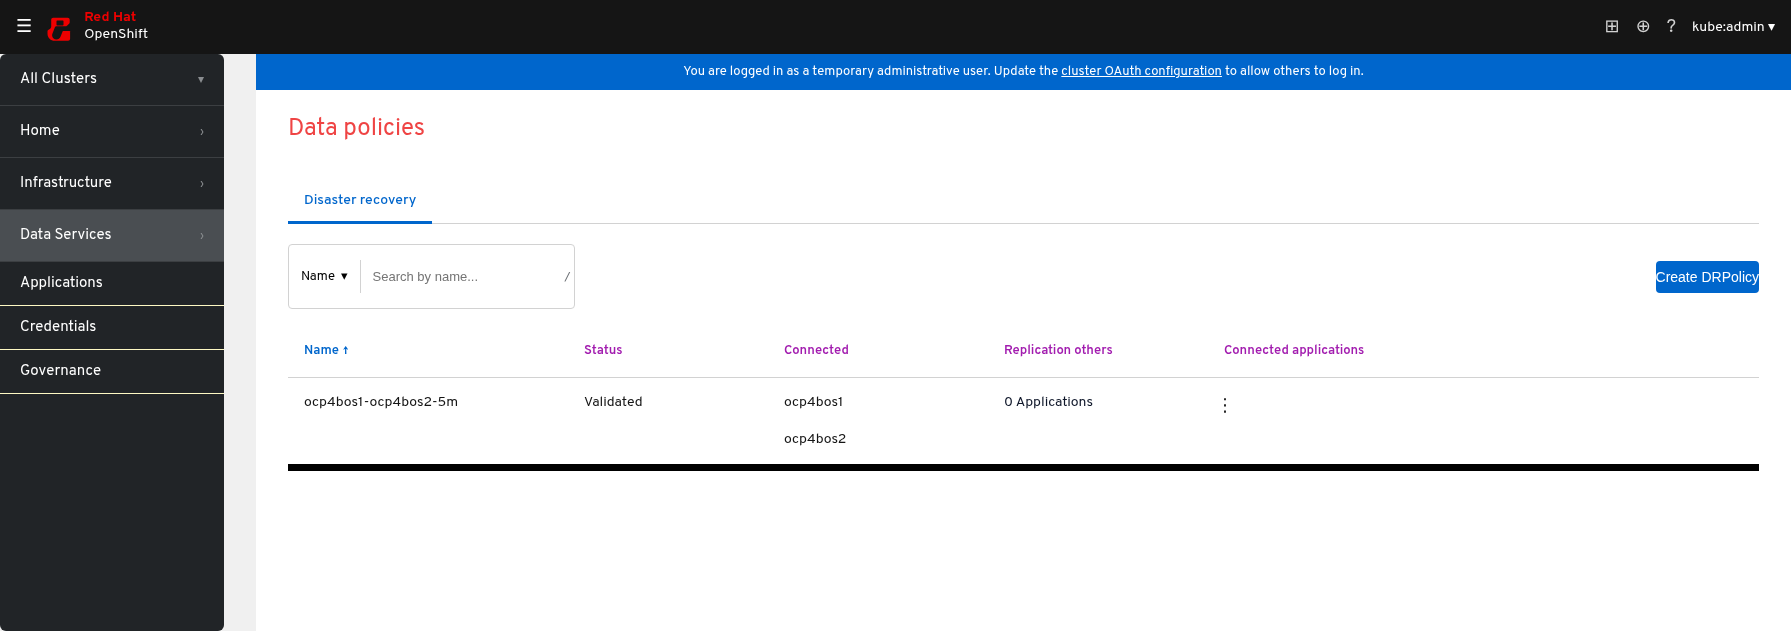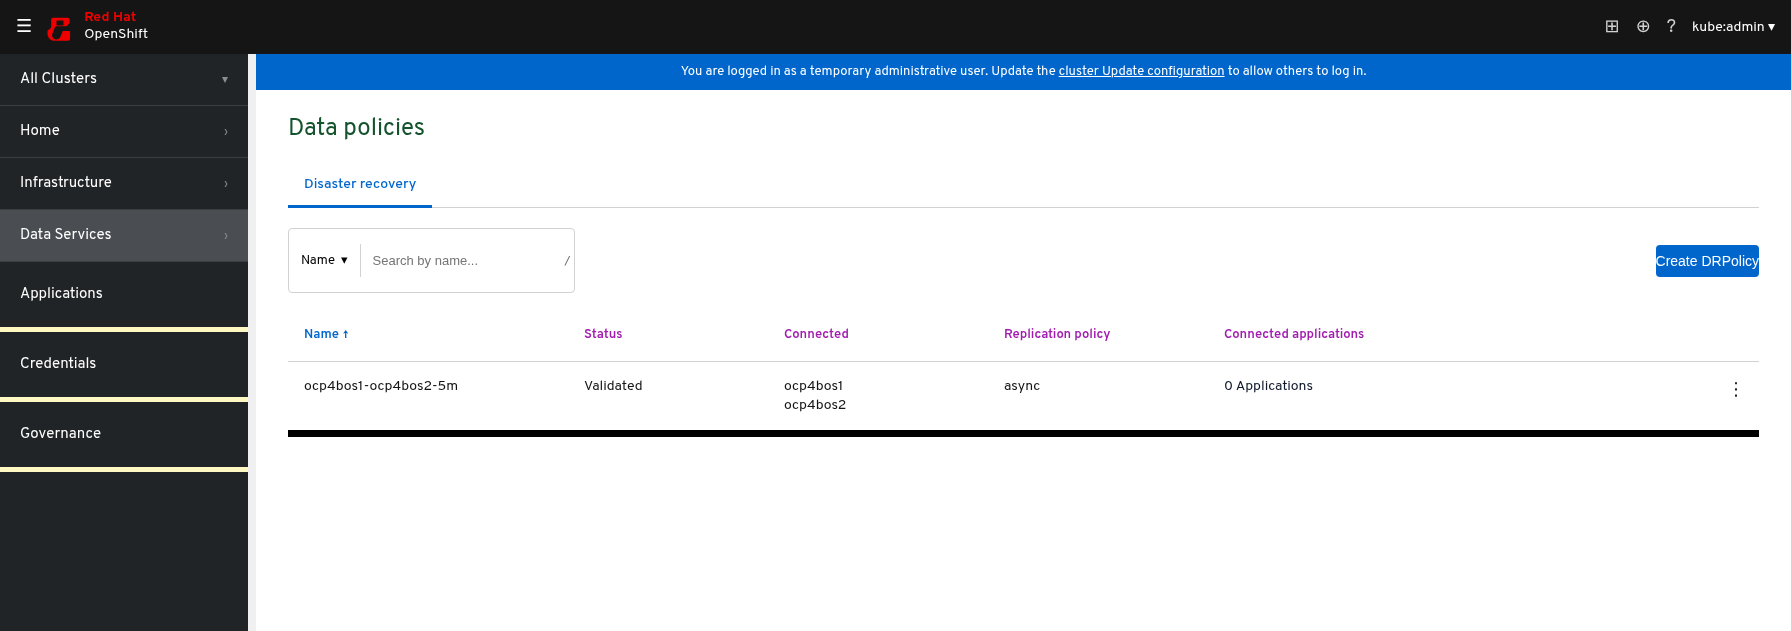--- a/index.html
+++ b/index.html
@@ -25,43 +25,44 @@
     .brand-text .red { color: #EE0000; font-weight: bold; }
     .top-nav-right { display: flex; align-items: center; gap: 16px; color: white; }
     .nav-icon { font-size: 18px; cursor: pointer; color: #d2d2d2; }
     .user-menu { color: white; cursor: pointer; font-size: 14px; }
 
     
     .sidebar {
       position: fixed;
       top: 54px;
       left: 0;
-      width: 248px;
+      width: 224px;
       bottom: 0;
       background: #212427;
       overflow-y: auto;
       z-index: 99;
+      border-radius: 6px;
     }
     .sidebar-item {
       display: flex;
       align-items: center;
       justify-content: space-between;
       padding: 16px 20px;
       color: #ffffff;
       cursor: pointer;
       border-bottom: 1px solid #3c3f42;
       font-size: 15px;
     }
     .sidebar-item.active { background: #4a4e52; }
     .sidebar-chevron { font-size: 12px; color: #8a8d90; }
     .sidebar-item-simple {
-      padding: 23px 20px;
+      padding: 12px 20px;
       color: #ffffff;
       cursor: pointer;
-      border-bottom: 5px solid #fef9c3;
+      border-bottom: 1px solid #fef9c3;
       font-size: 15px;
     }
 
     
     .main {
       margin-left: 256px;
       margin-top: 54px;
       background: white;
       min-height: calc(100vh - 54px);
     }
@@ -71,21 +72,21 @@
       background: #0066cc;
       color: white;
       text-align: center;
       padding: 10px 20px;
       font-size: 13px;
     }
     .banner a { color: white; text-decoration: underline; cursor: pointer; }
 
     
     .page-content { padding: 24px 32px; }
-    .page-title { font-size: 24px; font-weight: 400; color: #14532d; margin-bottom: 20px; }
+    .page-title { font-size: 24px; font-weight: 400; color: #ef4444; margin-bottom: 36px; }
 
     
     .tabs { display: flex; border-bottom: 1px solid #d2d2d2; margin-bottom: 20px; }
     .tab {
       padding: 12px 16px;
       cursor: pointer;
       font-size: 14px;
       color: #6a6e73;
       border-bottom: 3px solid transparent;
       margin-bottom: -1px;
@@ -185,21 +186,21 @@
       color: #151515;
       padding: 16px 8px;
       display: flex;
       align-items: flex-start;
     }
 
     
     .rh-hat { fill: #EE0000; }
     .sort-icon { font-size: 11px; }
 
-    .cluster-values { display: flex; flex-direction: column; gap: 2px; }
+    .cluster-values { display: flex; flex-direction: column; gap: 20px; }
   </style>
 </head>
 <body>
 
 <nav class="top-nav">
   <div class="top-nav-left">
     <span class="hamburger">☰</span>
     <div class="brand">
       <svg class="rh-logo" viewBox="0 0 32 32">
         <path class="rh-hat" d="M26.6 20.5c0 0-0.2-0.4-0.8-0.4h-0.4l-6.3-0.1c-0.1 0-0.2 0-0.3 0.1l-0.1 0.1-2.1 5.4c-0.7 1.8-2.4 2.9-4.2 2.9-2.4 0-4.3-1.9-4.3-4.3 0-0.5 0.1-1 0.3-1.5l2.6-6.6c0.2-0.5 0.7-0.8 1.2-0.8h9.2c0.6 0 1.2-0.2 1.6-0.6l2.3-2.3c0.3-0.3 0.4-0.6 0.4-1V8.7c0-1.1-0.9-2-2-2H9.2C8.1 6.7 7.2 7.6 7.2 8.7v7.1c0 0.8-0.4 1.5-1 1.9l-2 1.3c-0.4 0.3-0.7 0.7-0.7 1.2v2.5c0 3.9 3.2 7.1 7.1 7.1h13.5c1.1 0 2-0.9 2-2V21.2c0-0.3-0.1-0.5-0.5-0.7z"></path>
@@ -237,21 +238,21 @@
     <span class="sidebar-chevron">›</span>
   </div>
   <div class="sidebar-item-simple">Applications</div>
   <div class="sidebar-item-simple">Credentials</div>
   <div class="sidebar-item-simple">Governance</div>
 </aside>
 
 <main class="main">
 
   <div class="banner">
-    <span>You are logged in as a temporary administrative user. Update the </span><a>cluster Update configuration</a><span> to allow others to log in.</span>
+    <span>You are logged in as a temporary administrative user. Update the </span><a>cluster OAuth configuration</a><span> to allow others to log in.</span>
   </div>
 
   <div class="page-content">
     <h1 class="page-title">Data policies</h1>
 
     <div class="tabs">
       <a class="tab active">Disaster recovery</a>
     </div>
 
     <div class="toolbar">
@@ -270,35 +271,34 @@
 
     <div style="position:relative;">
 
       <div class="table-header">
         <div class="table-header-cell sortable">
           <span>Name</span>
           <span class="sort-icon">↑</span>
         </div>
         <div class="table-header-cell">Status</div>
         <div class="table-header-cell">Connected</div>
-        <div class="table-header-cell">Replication policy</div>
+        <div class="table-header-cell">Replication others</div>
         <div class="table-header-cell">Connected applications</div>
         <div class="table-header-cell"></div>
       </div>
 
       <div class="table-row">
         <div class="table-cell">ocp4bos1-ocp4bos2-5m</div>
         <div class="table-cell">Validated</div>
         <div class="table-cell">
           <div class="cluster-values">
             <span>ocp4bos1</span>
             <span>ocp4bos2</span>
           </div>
         </div>
-        <div class="table-cell">async</div>
         <div class="table-cell link">0 Applications</div>
         <div class="table-cell" style="padding:0;">
           <button class="kebab-btn">⋮</button>
         </div>
       </div>
 
     </div>
   </div>
 </main>
 

